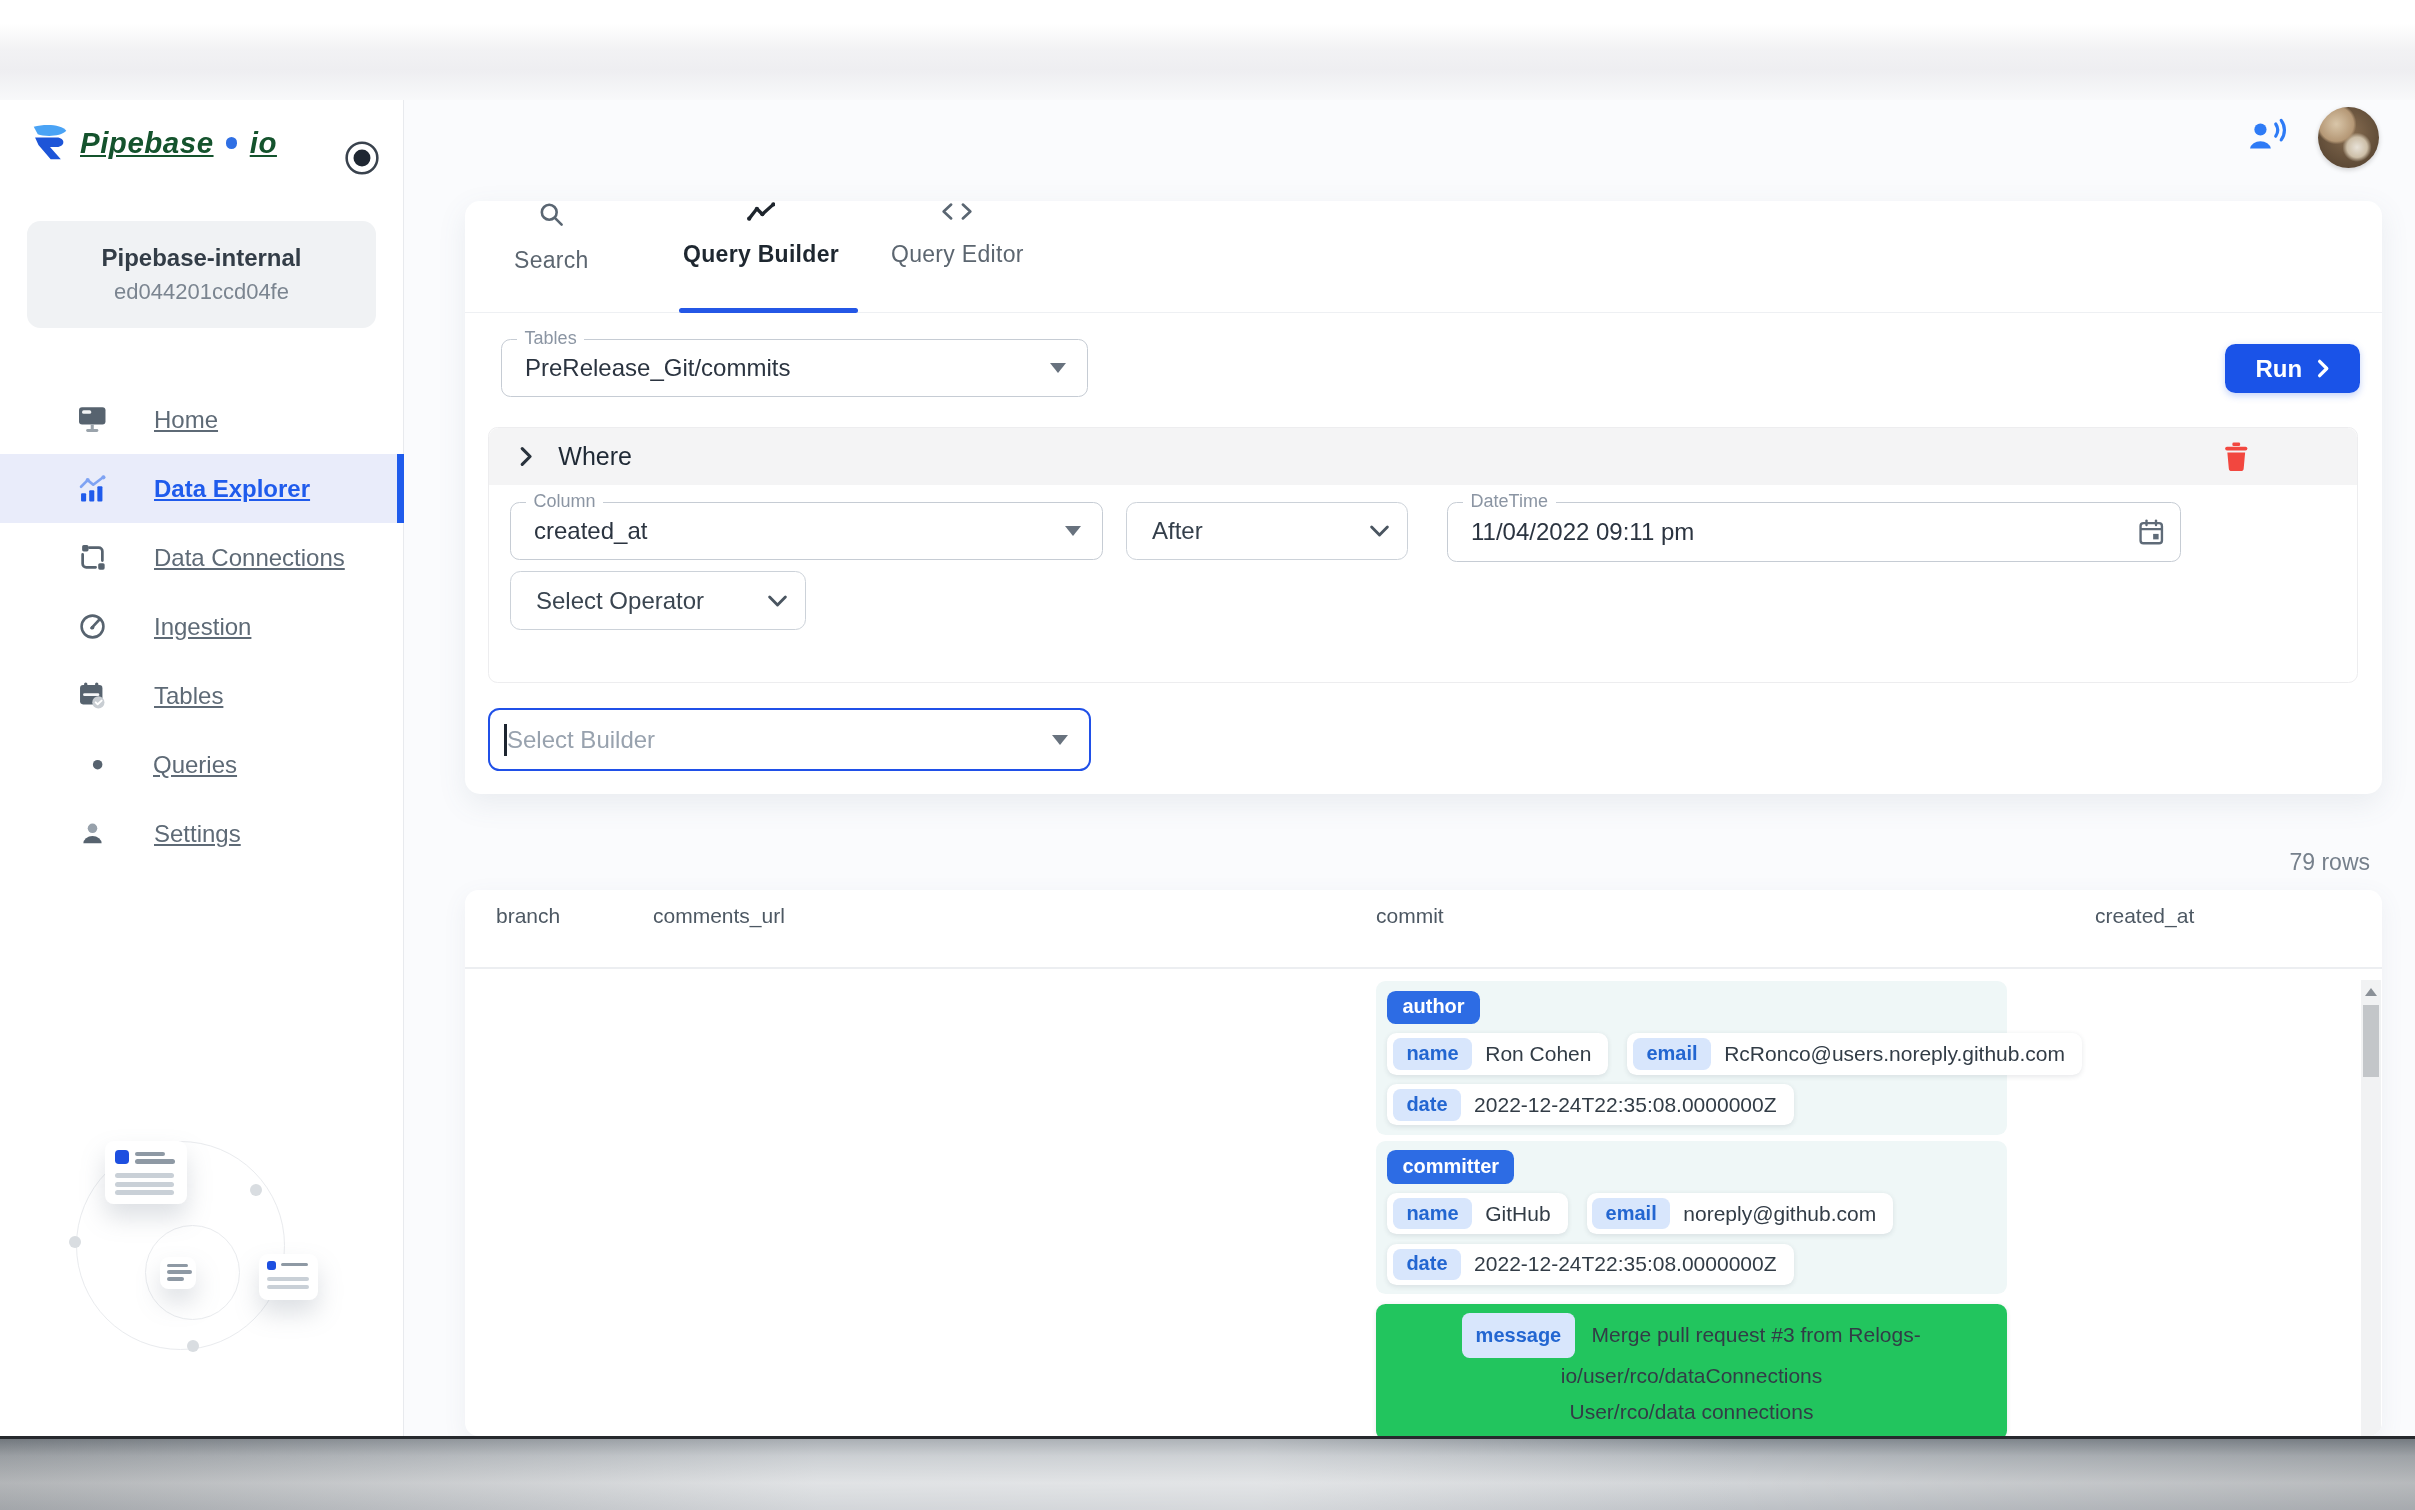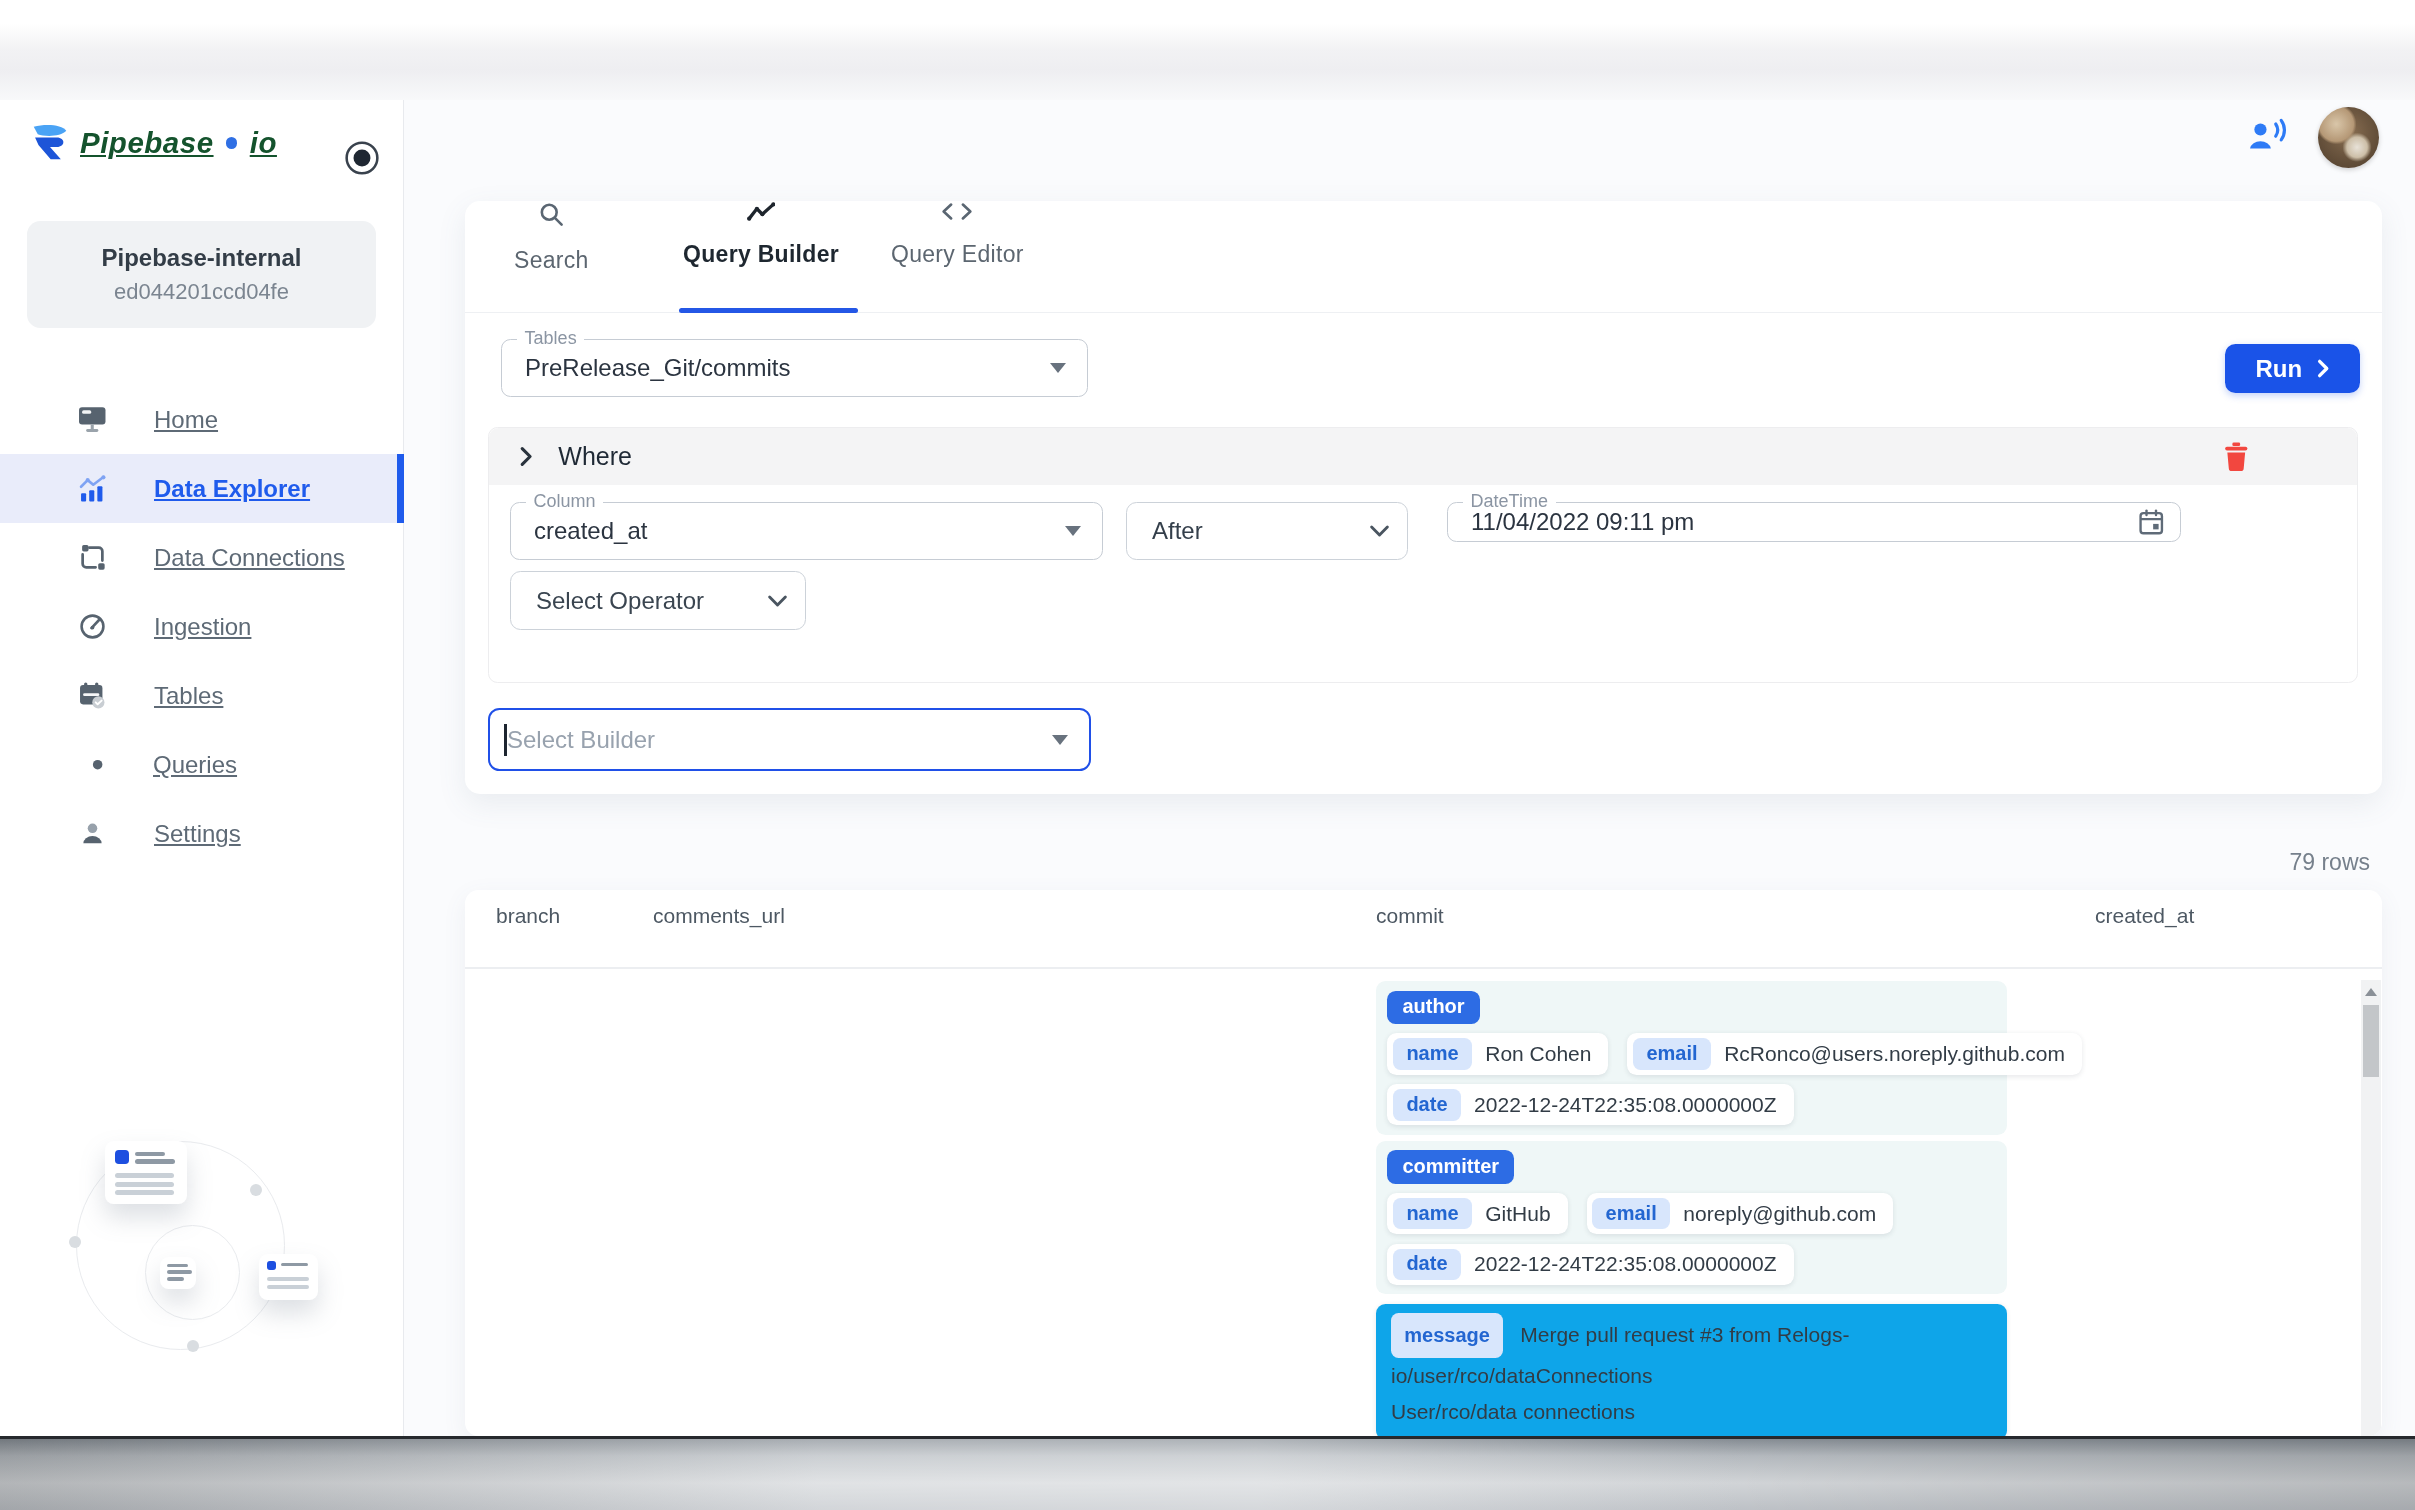--- a/index.html
+++ b/index.html
@@ -156,22 +156,22 @@
   .data-pill {
     display: inline-flex; align-items: center; gap: 13.3px; background: #fff; border-radius: 9.5px;
     padding: 4.8px 17px 4.8px 5.7px; box-shadow: 0 1.9px 5.7px rgba(30,42,60,.10);
   }
   .chip-lite {
     display: inline-block; background: #d8e6fc; color: #2366d1; font-weight: bold; font-size: 20px;
     border-radius: 7.6px; padding: 3.8px 13.3px 4.8px;
   }
   .pill-val { font-size: 21px; color: #323c46; white-space: nowrap; }
   .wide-pill {
-    background: #0ea5e9; border-radius: 9.5px; box-shadow: 0 1.9px 5.7px rgba(30,42,60,.10);
-    padding: 9.5px 15px; margin-top: 9.5px; font-size: 21px; color: #323c46; line-height: 36px;
+    background: #22c55e; border-radius: 9.5px; box-shadow: 0 1.9px 5.7px rgba(30,42,60,.10);
+    padding: 9.5px 15px; margin-top: 9.5px; font-size: 21px; color: #323c46; line-height: 36px; text-align: center;
   }
   .wide-pill .chip-lite { margin-right: 17px; }
   .wrap-text { white-space: pre-line; }
 
   
   .vscroll { position: absolute; left: 1896px; top: 90px; width: 20px; height: 456px; background: #f1f2f3; }
   .vscroll-up { position: absolute; left: 3.8px; top: 7.6px; width: 0; height: 0;
     border-left: 6.7px solid transparent; border-right: 6.7px solid transparent; border-bottom: 8.6px solid #8a9097; cursor: pointer; }
   .vscroll-thumb { position: absolute; left: 1.9px; top: 25px; width: 16px; height: 72px; background: #c3c6c9; cursor: pointer; }
 
@@ -409,21 +409,21 @@
 
       <div class="p-field" style="left:637px;top:74px;width:282px;height:58px">
         <span class="p-value">After</span>
         <span class="chev-down">
           <svg width="21" height="13.3" viewBox="0 0 16 10">
             <path d="M2 2 L8 8 L14 2" fill="none" stroke="#4a5560" stroke-width="2.2" stroke-linecap="round" stroke-linejoin="round"></path>
           </svg>
         </span>
       </div>
 
-      <div class="o-field" style="left:958px;top:74px;width:734px;height:40px">
+      <div class="o-field" style="left:958px;top:74px;width:734px;height:60px">
         <span class="o-label">DateTime</span>
         <span class="o-value">11/04/2022 09:11 pm</span>
         <span class="cal-btn">
           <svg width="28.5" height="28.5" viewBox="0 0 24 24">
             <rect x="3" y="4.5" width="18" height="17" rx="2.4" fill="none" stroke="#5f6b78" stroke-width="2"></rect>
             <line x1="3" y1="9.6" x2="21" y2="9.6" stroke="#5f6b78" stroke-width="2"></line>
             <line x1="8" y1="2.4" x2="8" y2="6.2" stroke="#5f6b78" stroke-width="2" stroke-linecap="round"></line>
             <line x1="16" y1="2.4" x2="16" y2="6.2" stroke="#5f6b78" stroke-width="2" stroke-linecap="round"></line>
             <rect x="13.6" y="13.6" width="4.6" height="4.6" fill="#5f6b78"></rect>
           </svg>

